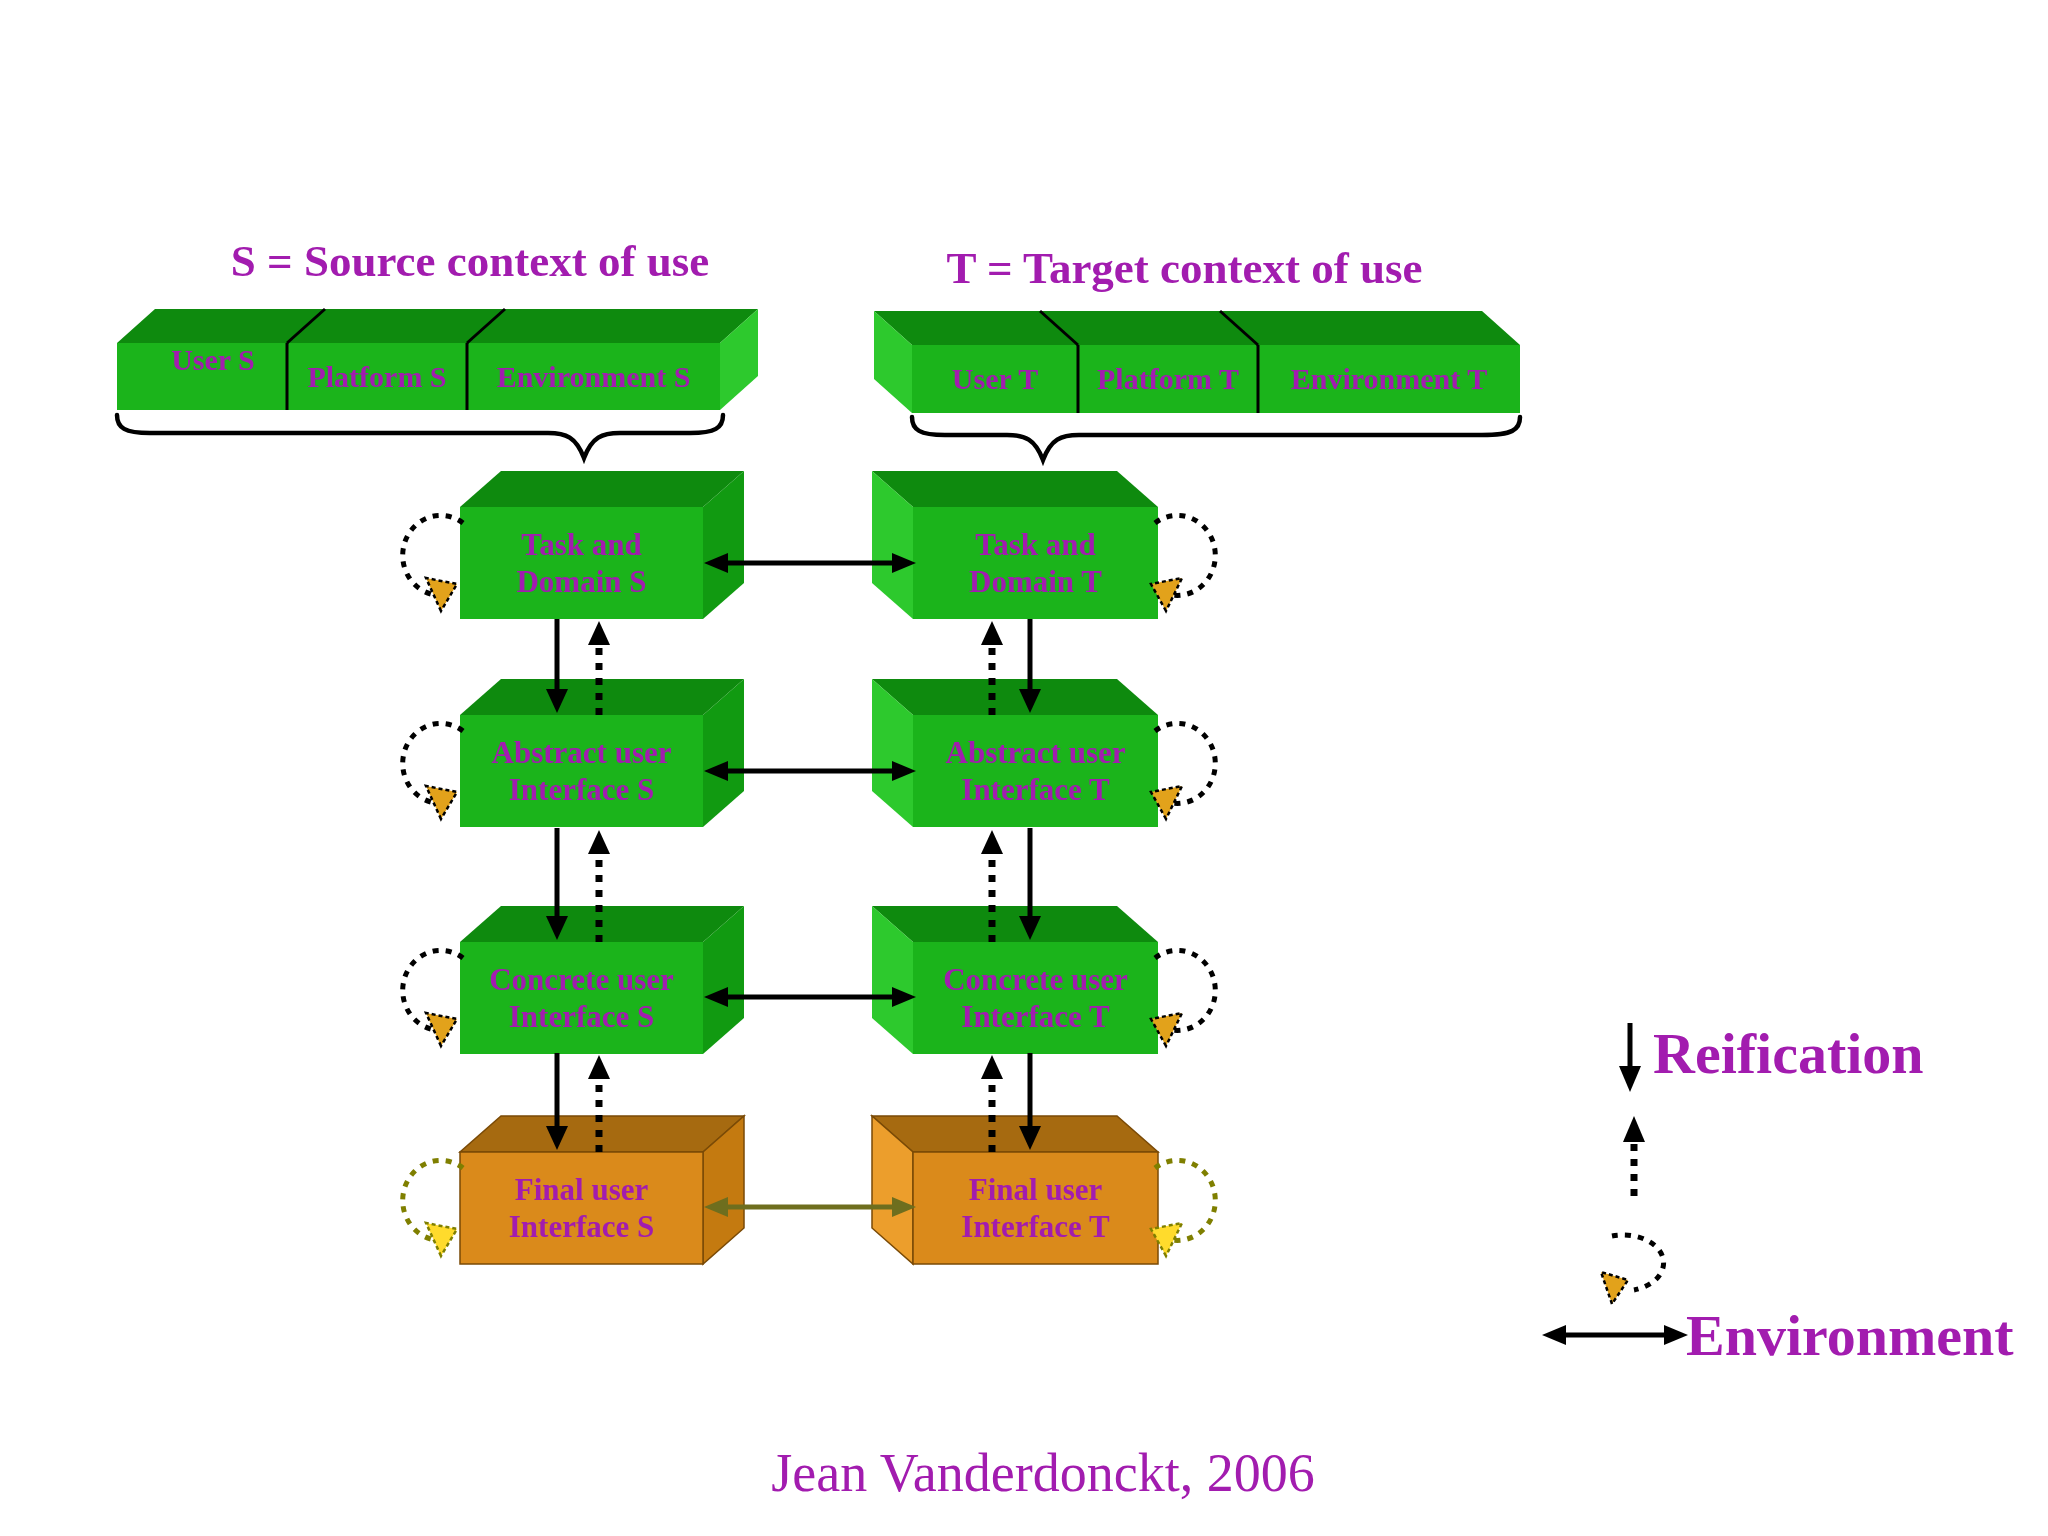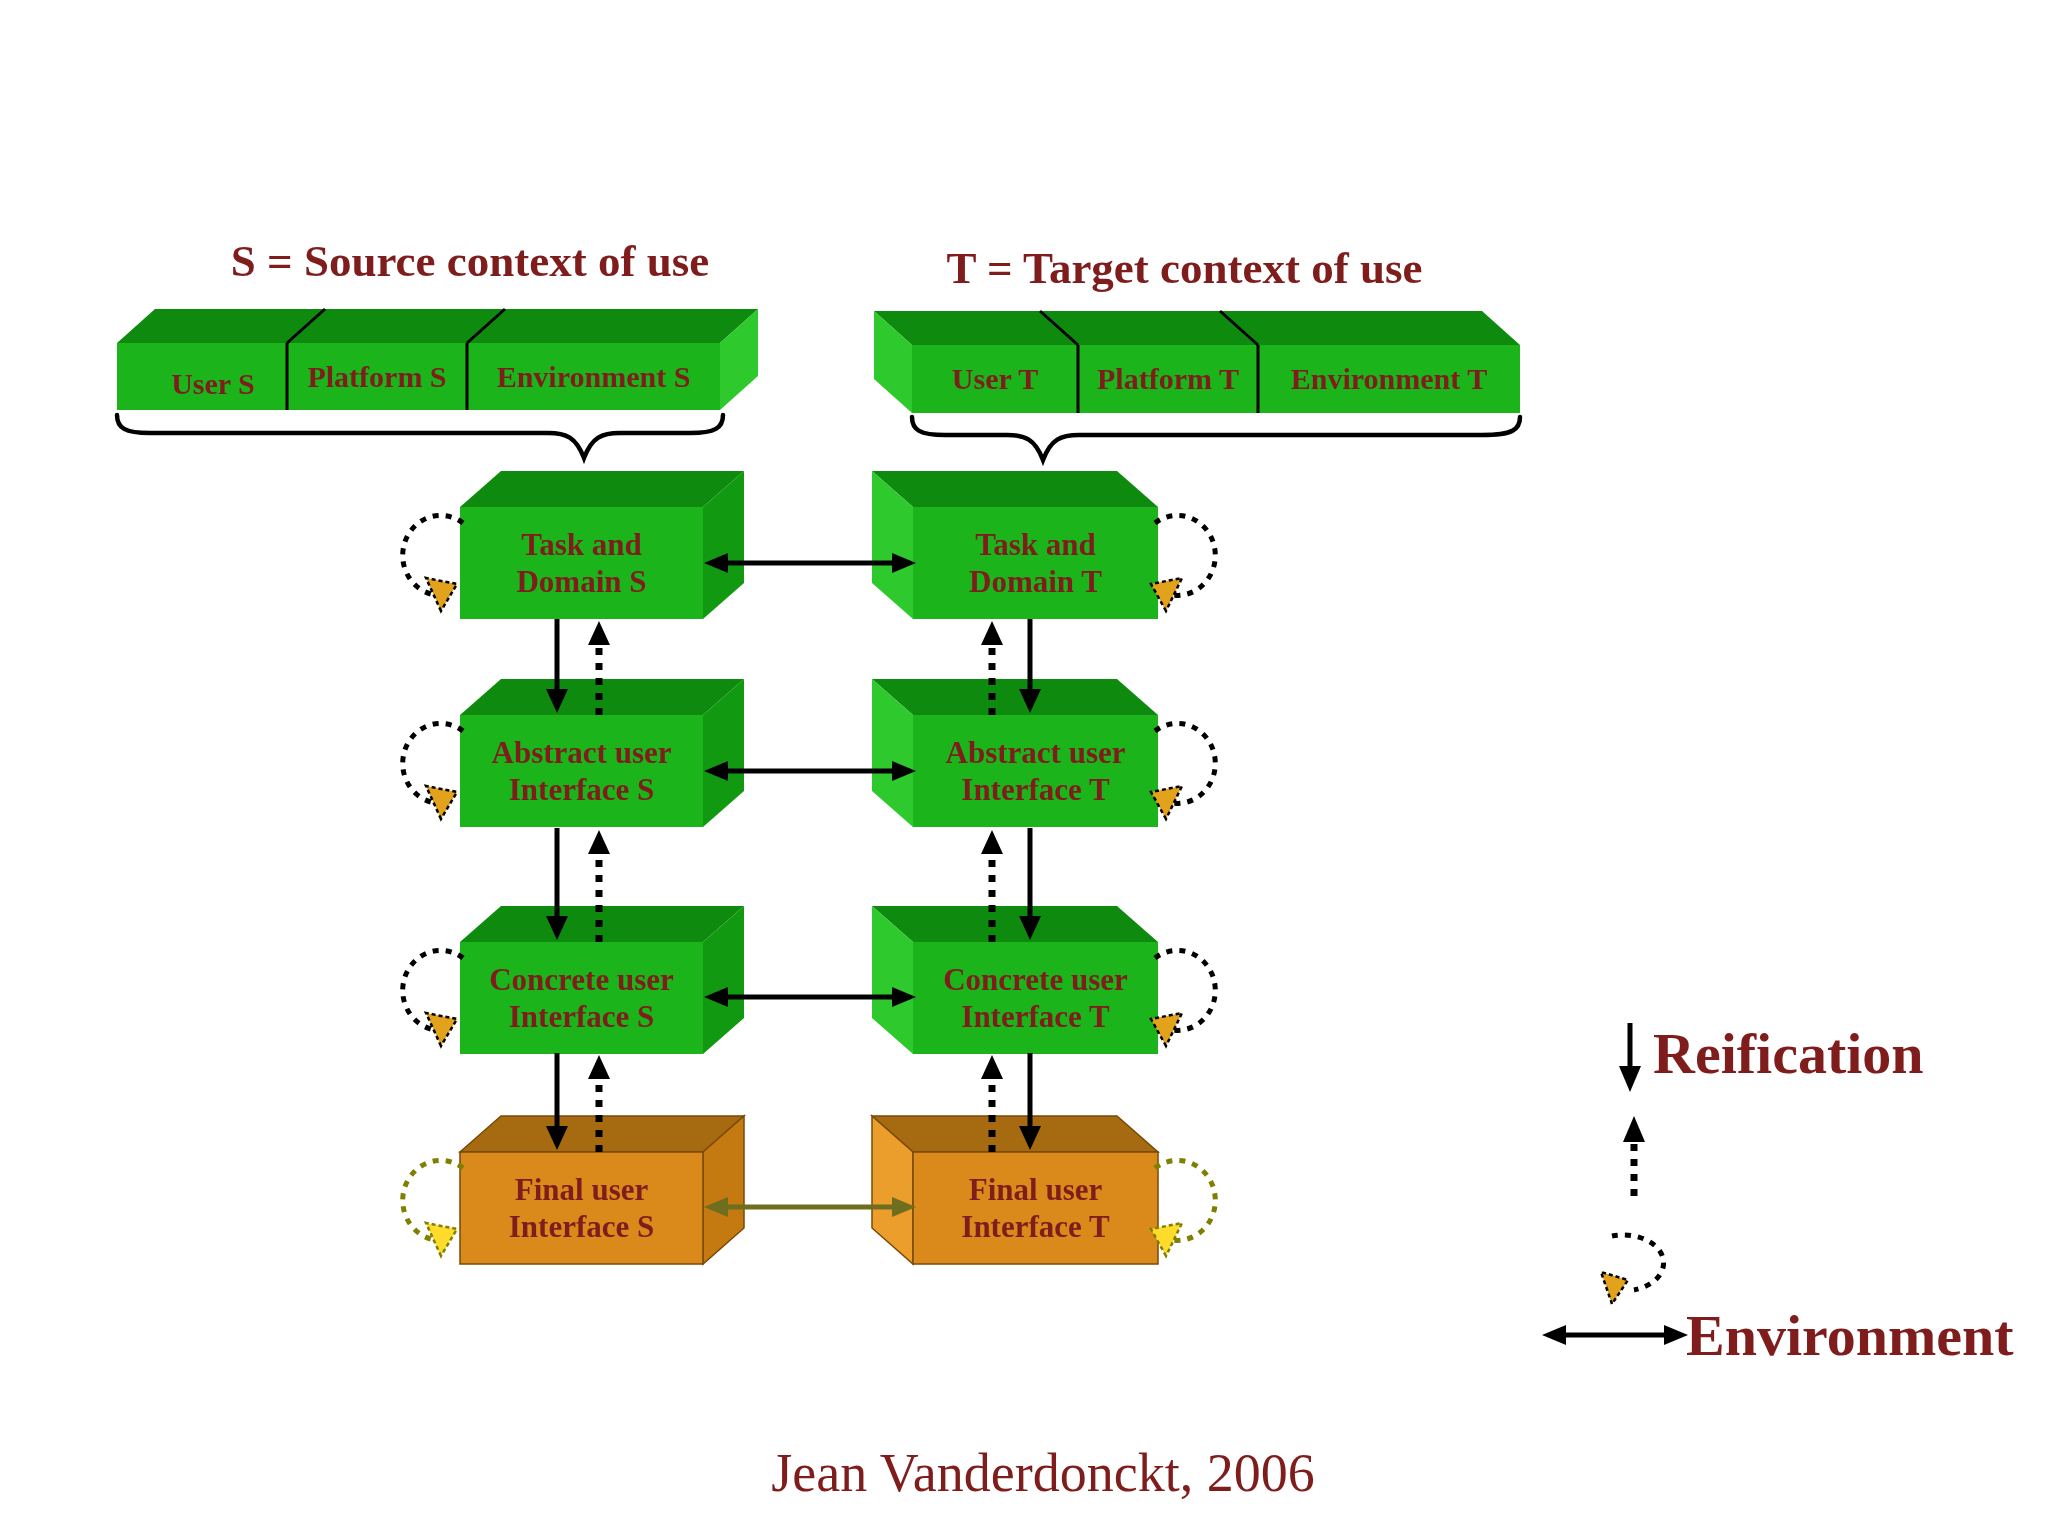--- a/index.html
+++ b/index.html
@@ -1,20 +1,20 @@
 <!DOCTYPE html>
 <html style="--green-front: #1BB41B; --green-top: #0E8A0E; --green-side-light: #2DC92D; --green-side-dark: #119A11; --orange-front: #DA8A1B; --orange-top: #A66A10; --orange-side-light: #EC9E2C; --orange-side-dark: #C47A10; --orange-edge: #7A4A06; --reflection-arrow: #E2A21B; --final-loop: #7F7F00; --final-arrow-fill: #FFDB2C; --final-translation: #6E6E1E; --line: #000000;"><head>
 <meta charset="utf-8">
 <style>
   html,body{margin:0;padding:0;background:#fff;}
   #canvas{position:relative;width:2048px;height:1536px;background:#fff;overflow:hidden;
           font-family:"Liberation Serif","DejaVu Serif",serif;}
   #gfx{position:absolute;left:0;top:0;}
   .lbl{position:absolute;display:flex;align-items:center;justify-content:center;
-       text-align:center;font-weight:bold;color:#7f1d1d;white-space:pre-line;}
+       text-align:center;font-weight:bold;color:#a21caf;white-space:pre-line;}
   .box-lbl{font-size:31px;line-height:1.2;}
   .bar-lbl{font-size:30px;}
   .hdr{font-size:45px;}
   .legend-lbl{font-size:58px;justify-content:flex-start;text-align:right;}
   .caption{font-size:54px;font-weight:normal;}
   
   .f-green{fill:var(--green-front);}
   .t-green{fill:var(--green-top);}
   .sd-green{fill:var(--green-side-dark);}
   .sl-green{fill:var(--green-side-light);}
@@ -193,21 +193,21 @@
   <g>
     <line class="ln" x1="1564" y1="1335" x2="1666" y2="1335"></line>
     <polygon class="head" points="1542,1335 1566,1325 1566,1345"></polygon>
         <polygon class="head" points="1688,1335 1664,1325 1664,1345"></polygon>
   </g>
 </svg>
 
   <div class="lbl hdr" style="left:145px;top:233px;width:650px;height:56px;">S = Source context of use</div>
   <div class="lbl hdr" style="left:857px;top:240px;width:655px;height:56px;">T = Target context of use</div>
 
-  <div class="lbl bar-lbl" style="left:117px;top:350px;width:192px;height:67px;">User S</div>
+  <div class="lbl bar-lbl" style="left:117px;top:326px;width:192px;height:67px;">User S</div>
   <div class="lbl bar-lbl" style="left:287px;top:343px;width:180px;height:67px;">Platform S</div>
   <div class="lbl bar-lbl" style="left:467px;top:343px;width:253px;height:67px;">Environment S</div>
 
   <div class="lbl bar-lbl" style="left:912px;top:345px;width:166px;height:68px;">User T</div>
   <div class="lbl bar-lbl" style="left:1078px;top:345px;width:180px;height:68px;">Platform T</div>
   <div class="lbl bar-lbl" style="left:1258px;top:345px;width:262px;height:68px;">Environment T</div>
 
   <div class="lbl box-lbl" style="left:460px;top:507px;width:243px;height:112px;">Task and
 Domain S</div>
   <div class="lbl box-lbl" style="left:460px;top:715px;width:243px;height:112px;">Abstract user

